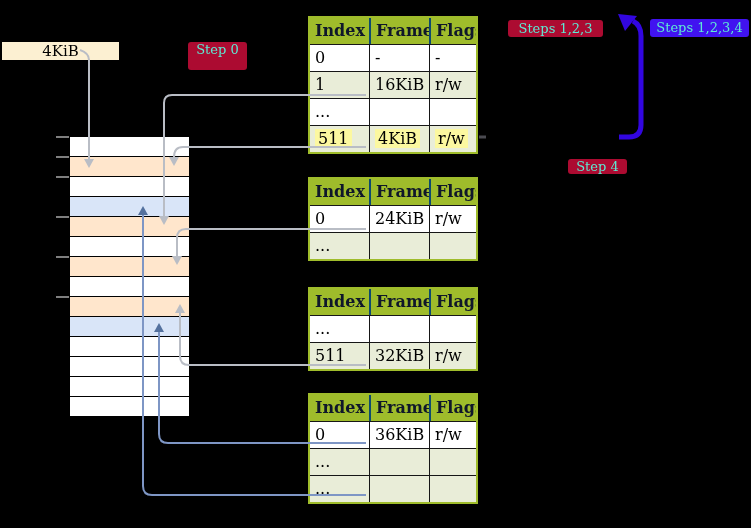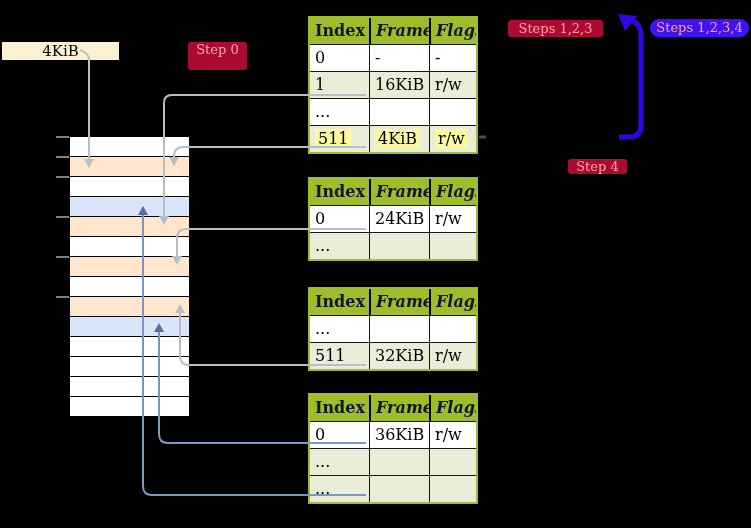--- a/index.html
+++ b/index.html
@@ -5,24 +5,24 @@
   html,body{margin:0;padding:0;background:#000;}
   body{width:751px;height:528px;position:relative;overflow:hidden;
        font-family:"DejaVu Serif","Liberation Serif",serif;}
   .stage{position:absolute;left:0;top:0;width:751px;height:528px;}
 
   
   .memlabel{position:absolute;left:2px;top:42px;width:117px;height:18px;
     background:var(--mem_label_bg);color:#000;font-size:15px;line-height:19px;text-align:center;}
 
   
-  .badge{position:absolute;color:#fca5a5;font-size:13px;text-align:center;
+  .badge{position:absolute;color:#5eead4;font-size:13px;text-align:center;
     border-radius:3px;white-space:nowrap;padding:0 5px;}
   .badge.red{background:var(--badge_red);}
-  .badge.blue{background:var(--badge_blue);border-radius:9px;}
+  .badge.blue{background:var(--badge_blue);}
   .b-step0{left:188px;top:42px;width:49px;height:28px;line-height:16px;}
   .b-steps123{left:508px;top:20px;width:85px;height:17px;line-height:17px;}
   .b-steps1234{left:650px;top:19px;width:89px;height:18px;line-height:18px;}
   .b-step4{left:520px;top:159px;width:49px;height:15px;line-height:15px;margin-left:48px;}
 
   
   .memstack{position:absolute;left:70px;top:137px;width:119px;height:279px;
     display:flex;flex-direction:column;}
   .mrow{flex:1 1 0;border-bottom:1px solid #000;}
   .mrow:last-child{border-bottom:none;}
@@ -35,21 +35,21 @@
   .pt{position:absolute;left:308px;width:166px;border:2px solid var(--table_header_green);
       background:#fff;}
   .pt-header{display:flex;height:26px;background:var(--table_header_green);
       color:#0f172a;font-weight:bold;}
   .pt-row{display:flex;height:26px;background:#fff;border-top:1px solid #161616;}
   .pt-row.alt{background:var(--table_row_green);}
   .cell{box-sizing:border-box;padding-left:5px;font-size:16px;line-height:25px;
       overflow:hidden;white-space:nowrap;}
   .pt-header .cell{line-height:26px;}
   .cell.c0{width:59px}.cell.c1{width:60px}.cell.c2{width:47px}
-  .pt-header .cell + .cell{border-left:2px solid #000000;font-style:italic;}
+  .pt-header .cell + .cell{border-left:2px solid #0c4a6e;}
   .pt-row .cell + .cell{border-left:1px solid #161616;}
   .hl{background:var(--highlight_yellow);padding:0 3px;}
 
   
   #overlay{position:absolute;left:0;top:0;width:751px;height:528px;pointer-events:none;}
 </style>
 </head>
 <body>
 
 <div class="stage">

